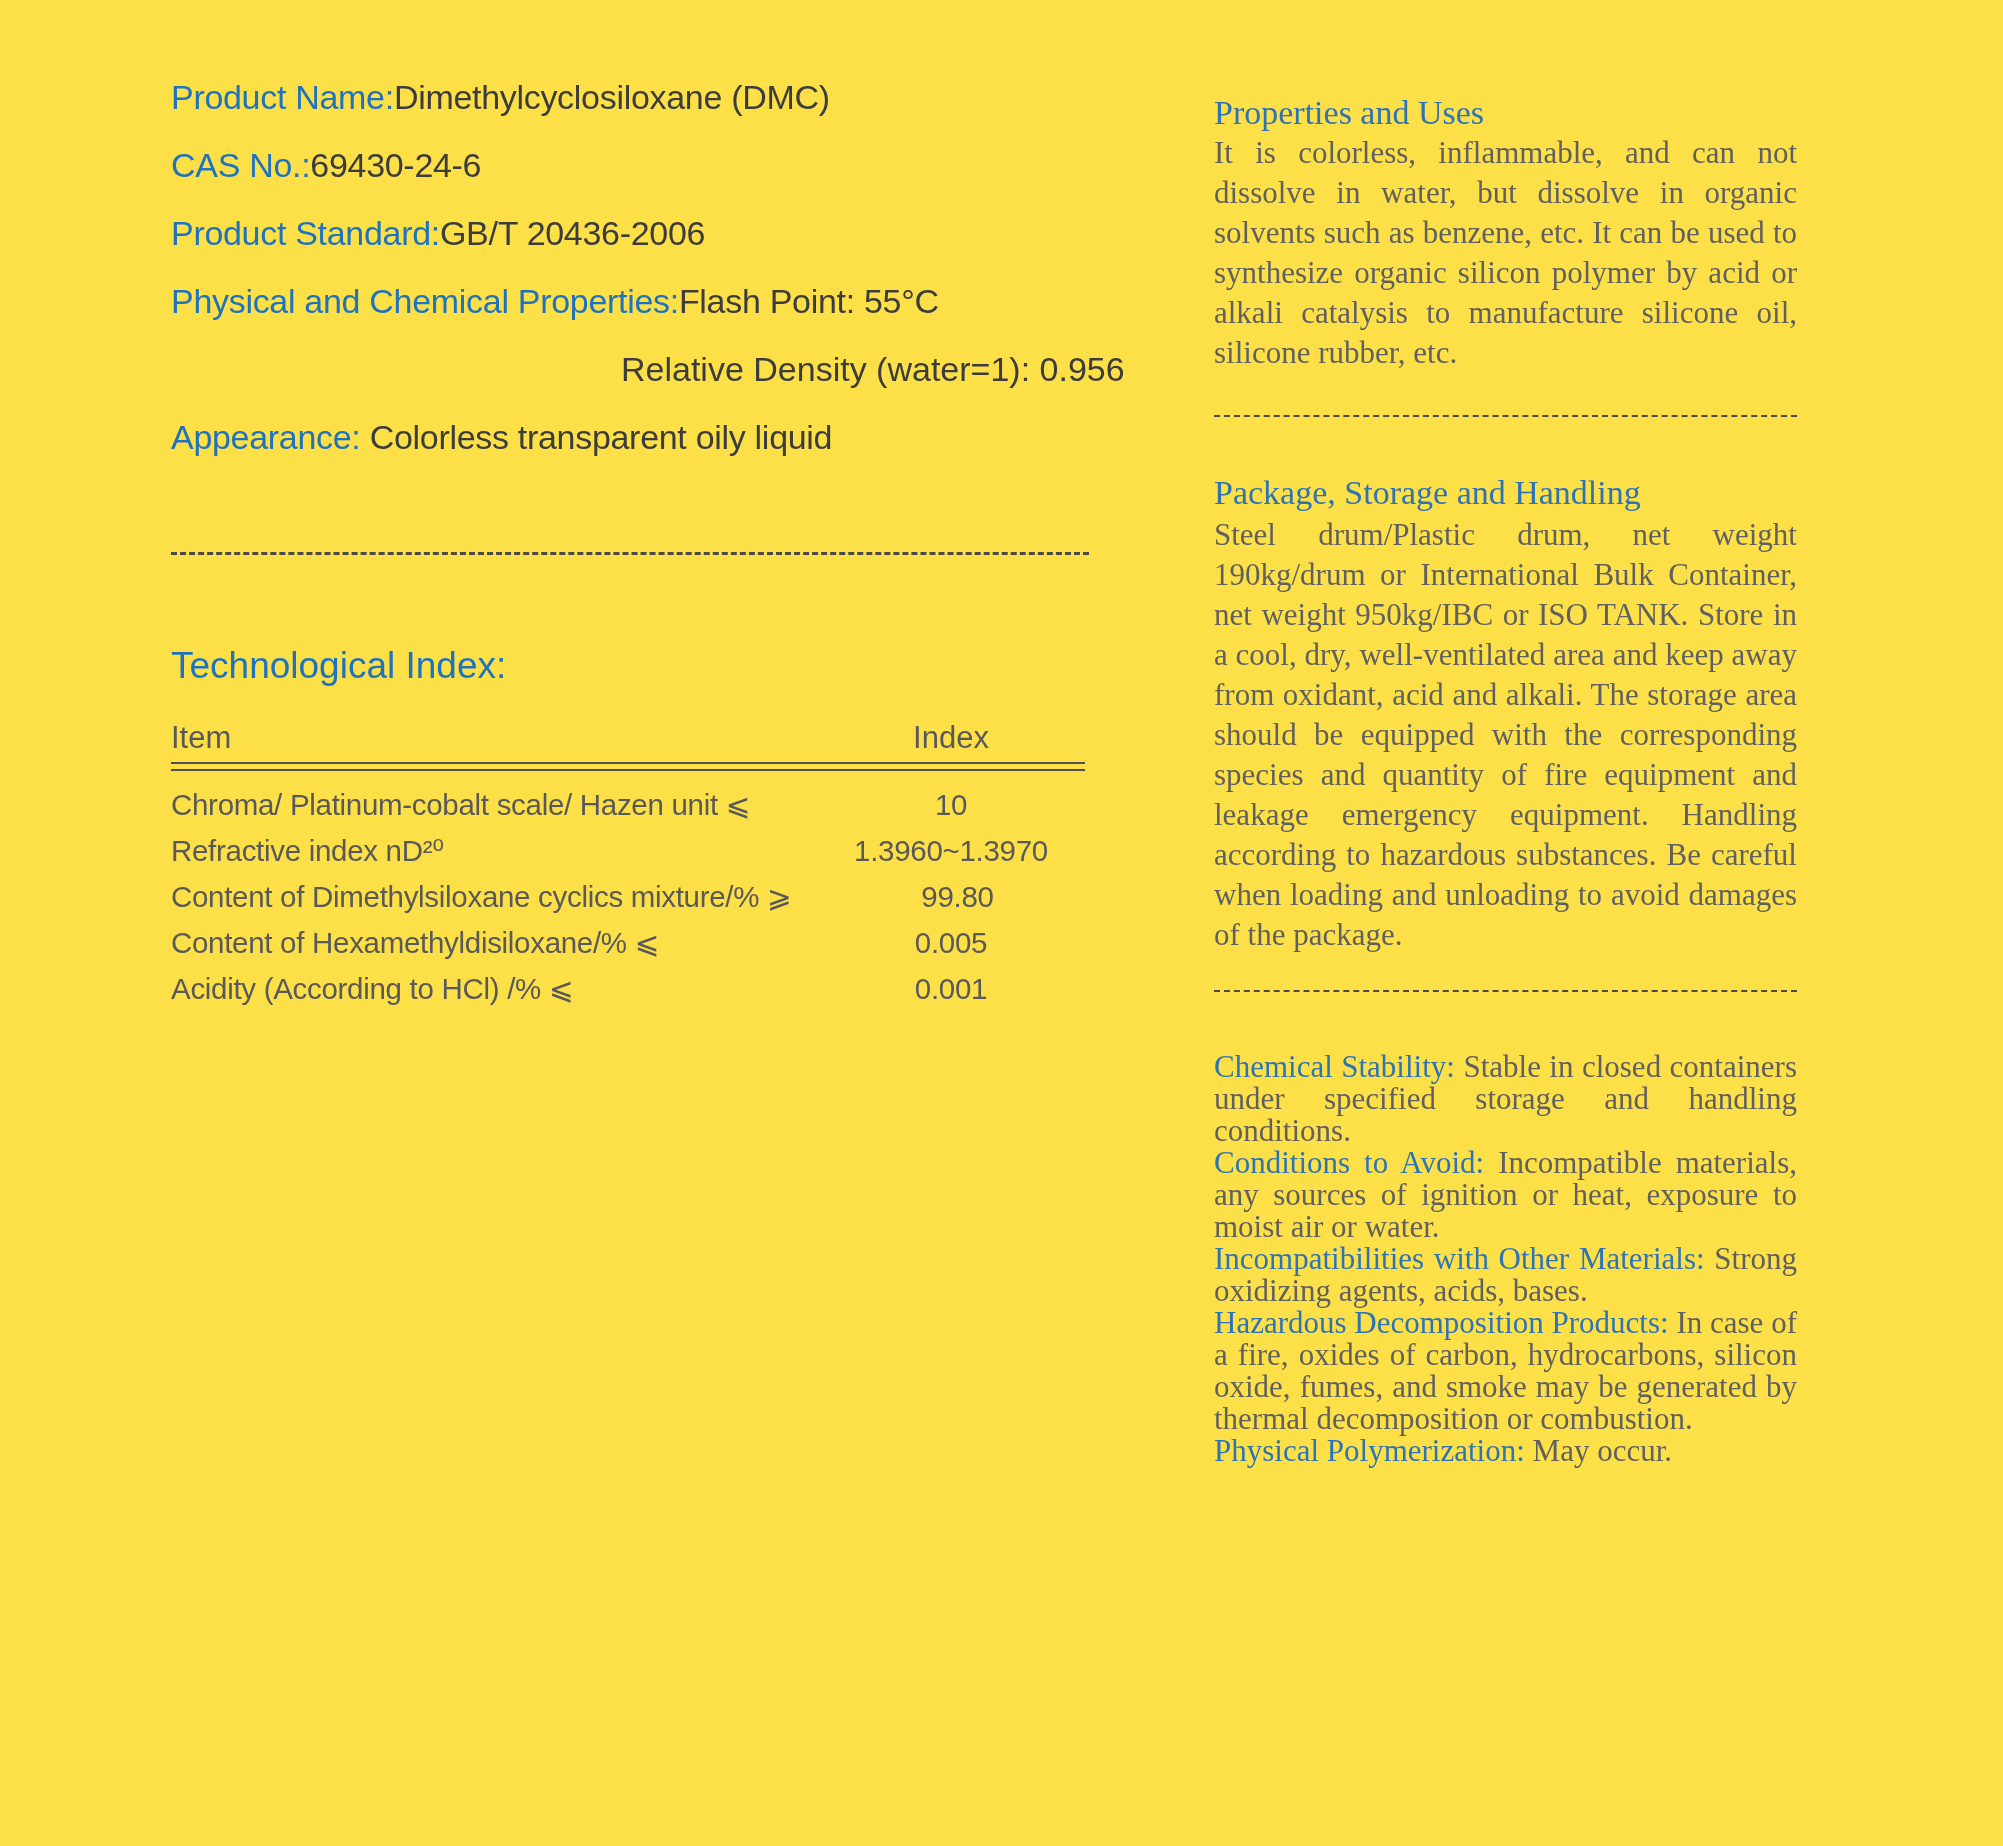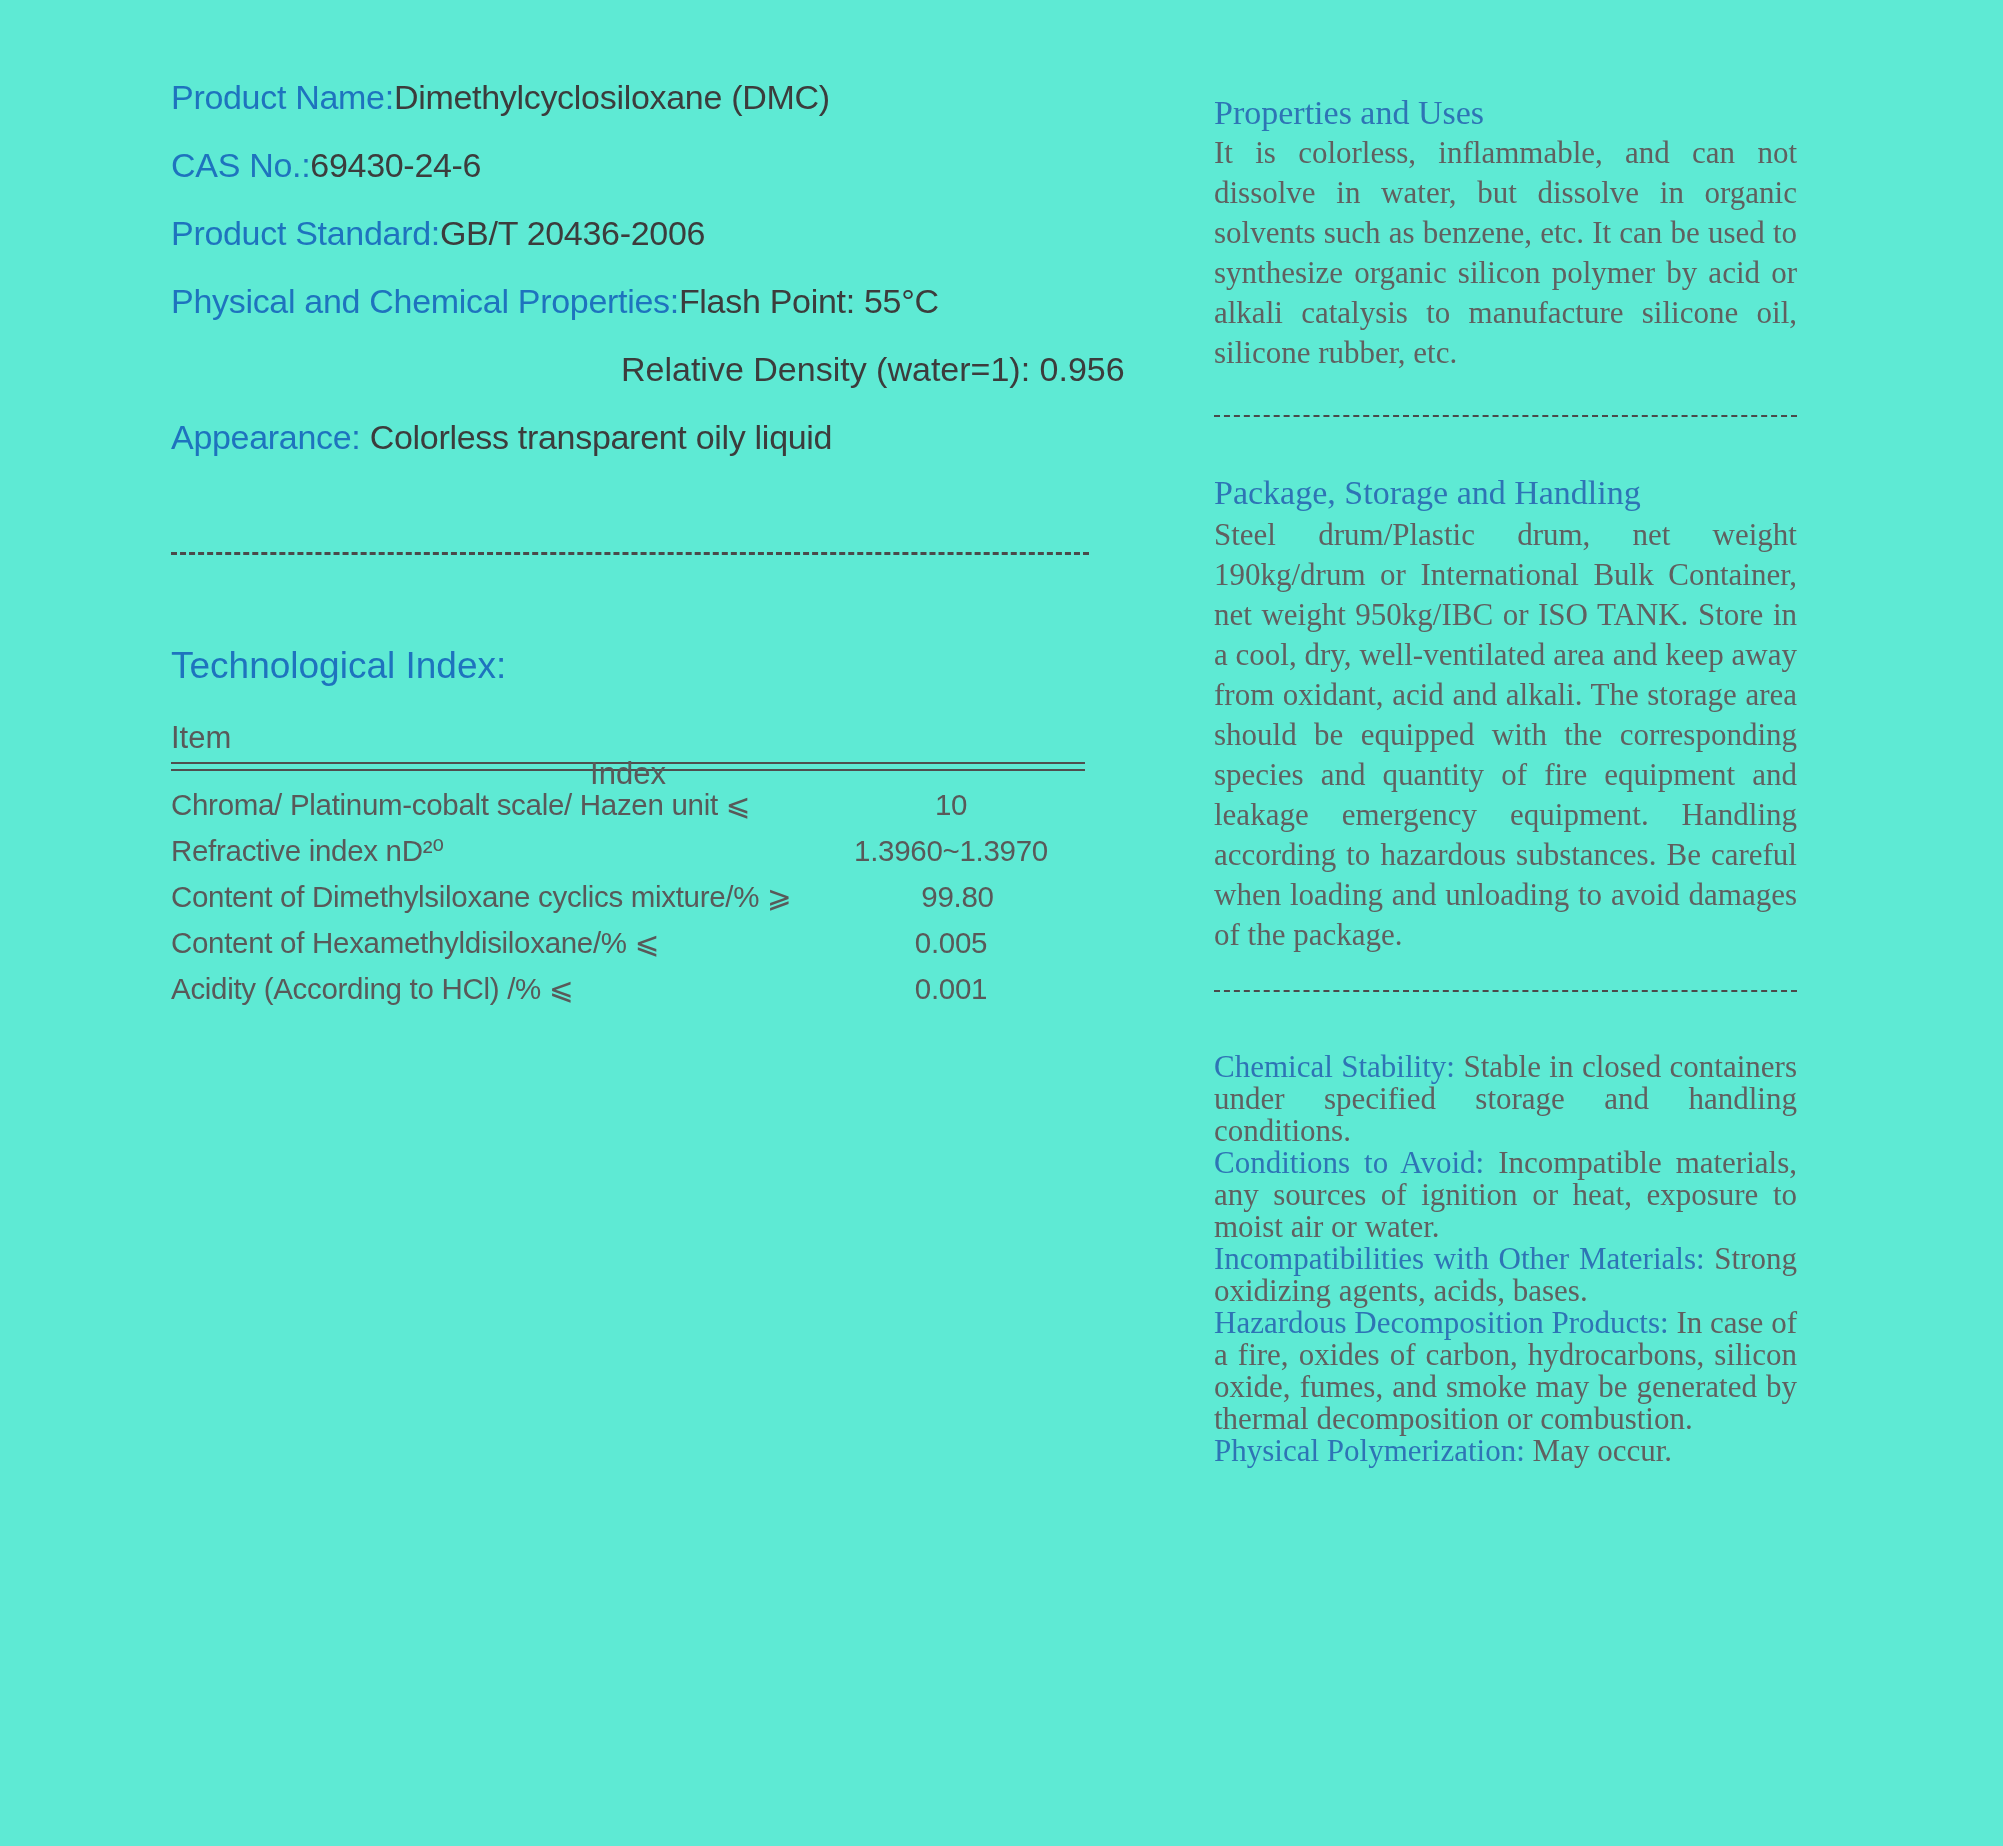--- a/index.html
+++ b/index.html
@@ -4,21 +4,21 @@
 <style>
   html, body {
     margin: 0;
     padding: 0;
     background: #ffffff;
   }
   .page {
     position: relative;
     width: 2004px;
     height: 1847px;
-    background: #5eead4;
+    background: #fde047;
     overflow: hidden;
     font-family: "Liberation Sans", "DejaVu Sans", sans-serif;
   }
 
   
   .left-col {
     position: absolute;
     left: 171px;
     top: 78px;
     width: 923px;
@@ -52,21 +52,20 @@
   }
   .tech-table {
     margin-top: 33px;
     width: 914px;
     color: #595959;
   }
   .t-header {
     display: flex;
     height: 42px;
     font-size: 31px;
-    flex-direction: column;
   }
   .t-item {
     flex: 1 1 auto;
     white-space: nowrap;
   }
   .t-index {
     flex: 0 0 268px;
     text-align: center;
     white-space: nowrap;
   }

